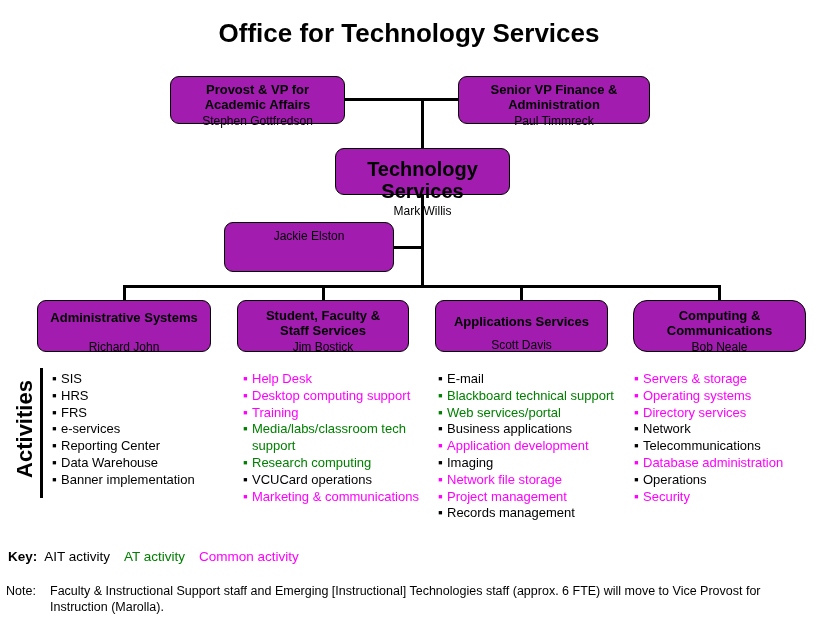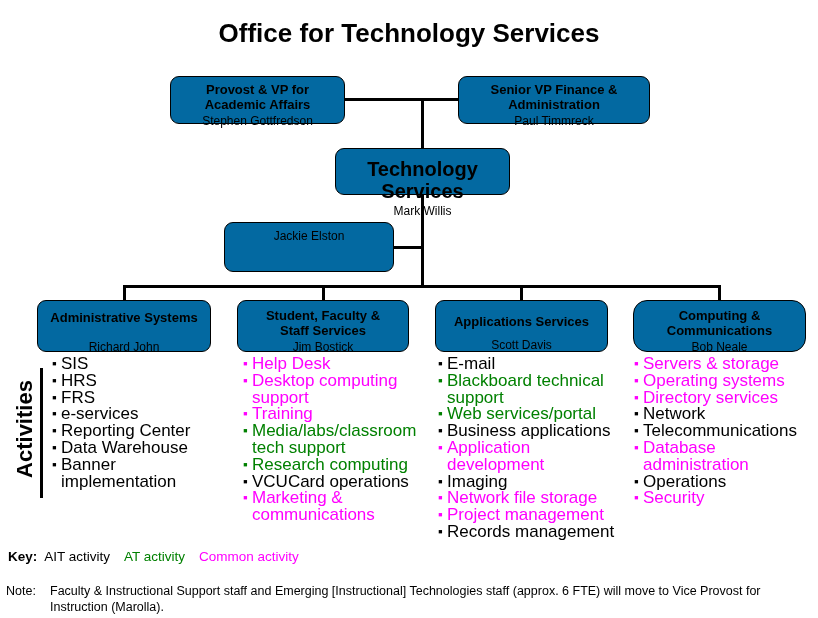--- a/index.html
+++ b/index.html
@@ -30,21 +30,21 @@
     font-size: 26px;
     font-weight: bold;
     letter-spacing: 0px;
     color: #000000;
   }
 
   
   .org-box {
     position: absolute;
     box-sizing: border-box;
-    background: #0369a1;
+    background: #a21caf;
     border: 1.5px solid #000000;
     border-radius: 9px;
     text-align: center;
     padding: 5px 4px 4px 4px;
     line-height: 1.12;
     z-index: 3;
   }
   .org-box .box-title {
     display: block;
     font-size: 13px;
@@ -93,22 +93,22 @@
     left: 32px;
     top: 0px;
     width: 3px;
     height: 130px;
     background: #000000;
   }
 
   
   .act-col {
     position: absolute;
-    top: 356px;
-    font-size: 17px;
+    top: 371px;
+    font-size: 13px;
     line-height: 16.8px;
   }
   .act-item {
     position: relative;
     padding-left: 9px;
     margin: 0;
     white-space: normal;
   }
   .act-item::before {
     content: "\25AA";

